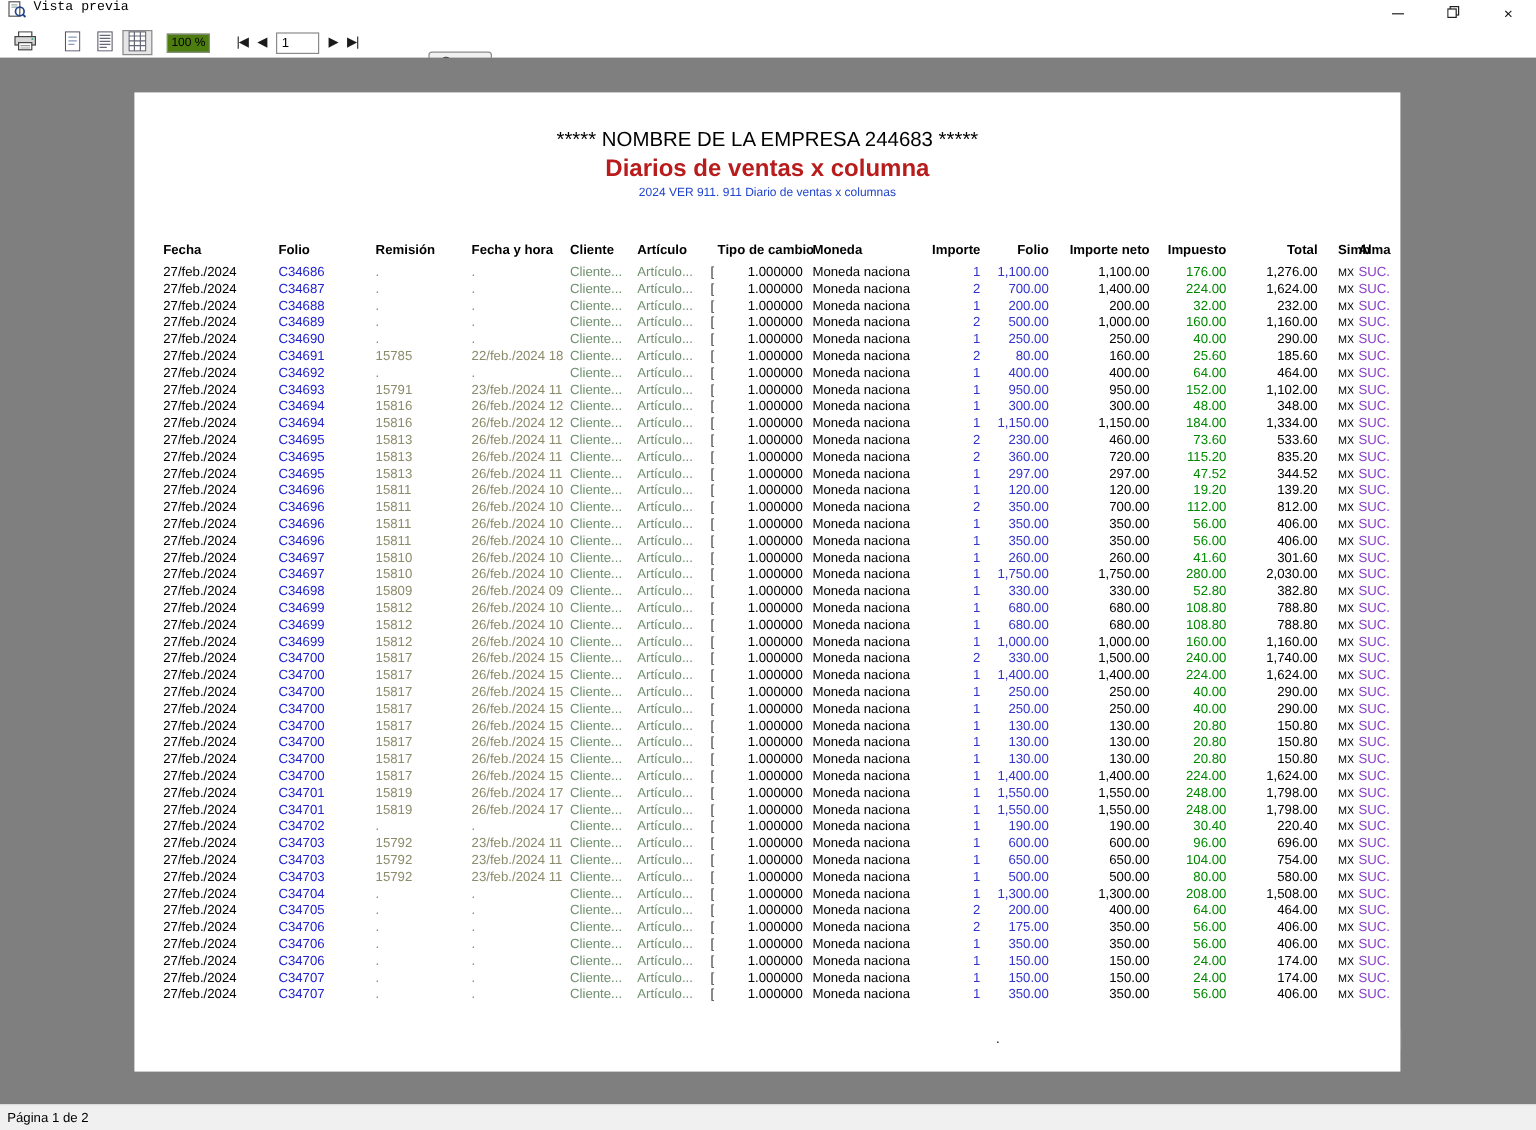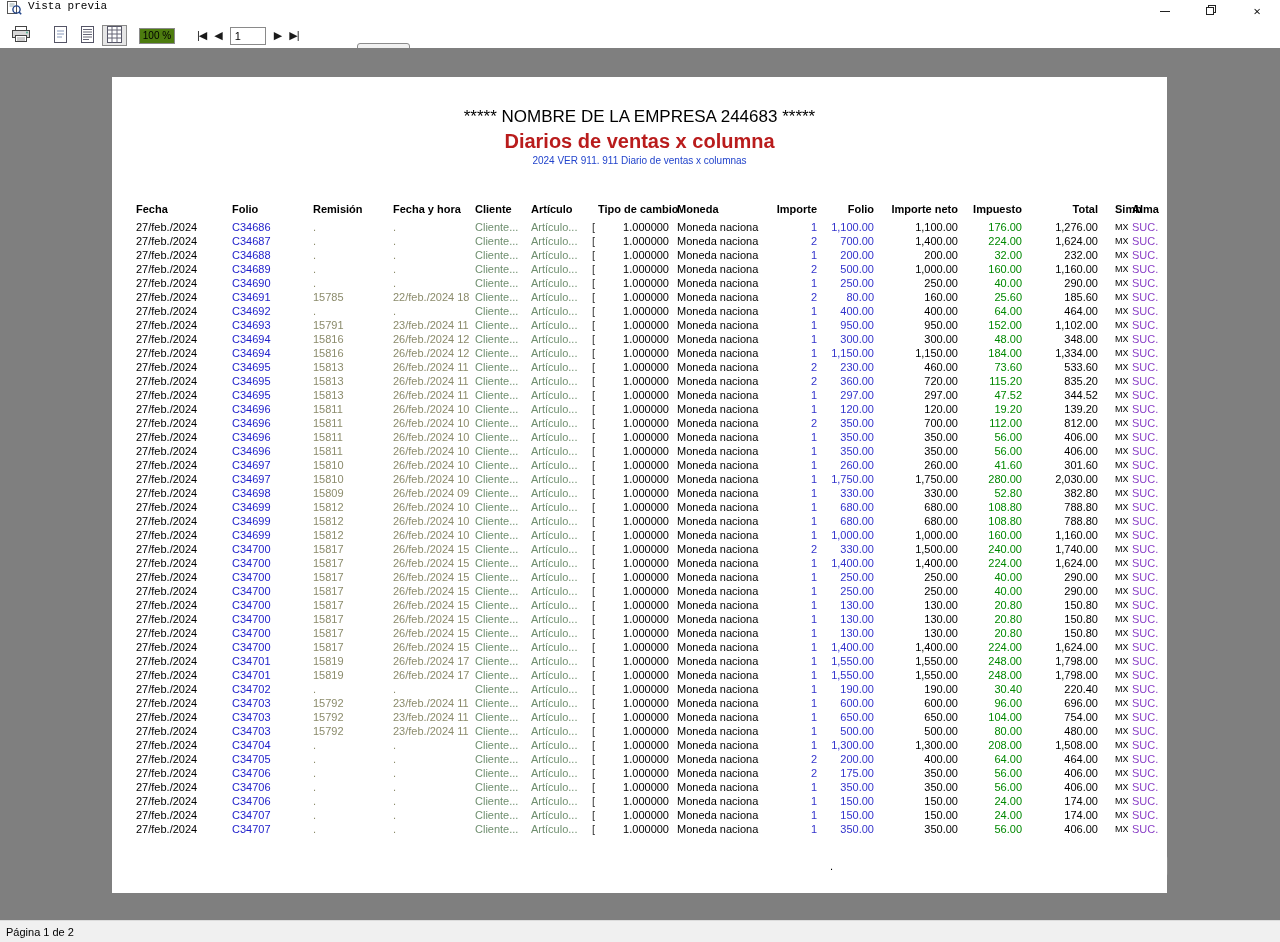--- a/index.html
+++ b/index.html
@@ -878,21 +878,21 @@
               <span class="cell w-hora col-rem">23/feb./2024 11</span>
               <span class="cell w-cli col-cli">Cliente...</span>
               <span class="cell w-art col-cli">Artículo...</span>
               <span class="cell w-brk col-brk">[</span>
               <span class="cell w-tipo">1.000000</span>
               <span class="cell w-mon">Moneda naciona</span>
               <span class="cell w-uni col-blue">1</span>
               <span class="cell w-pre col-blue">500.00</span>
               <span class="cell w-imp">500.00</span>
               <span class="cell w-tax col-tax">80.00</span>
-              <span class="cell w-tot">480.00</span>
+              <span class="cell w-tot">580.00</span>
               <span class="cell w-simb col-simb">MXN</span>
               <span class="cell w-alma col-alma">SUC. C</span>
             </div>
             <div class="trow">
               <span class="cell w-fecha">27/feb./2024</span>
               <span class="cell w-folio col-folio">C34704</span>
               <span class="cell w-rem col-rem">.</span>
               <span class="cell w-hora col-rem">.</span>
               <span class="cell w-cli col-cli">Cliente...</span>
               <span class="cell w-art col-cli">Artículo...</span>

